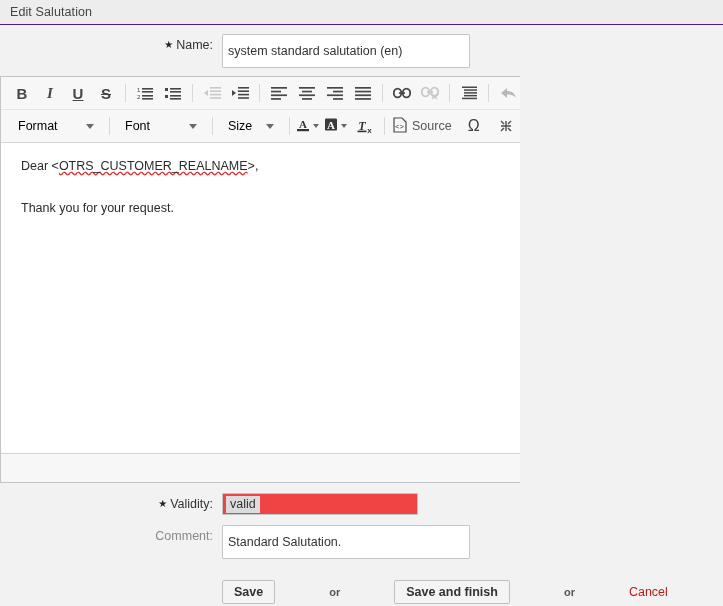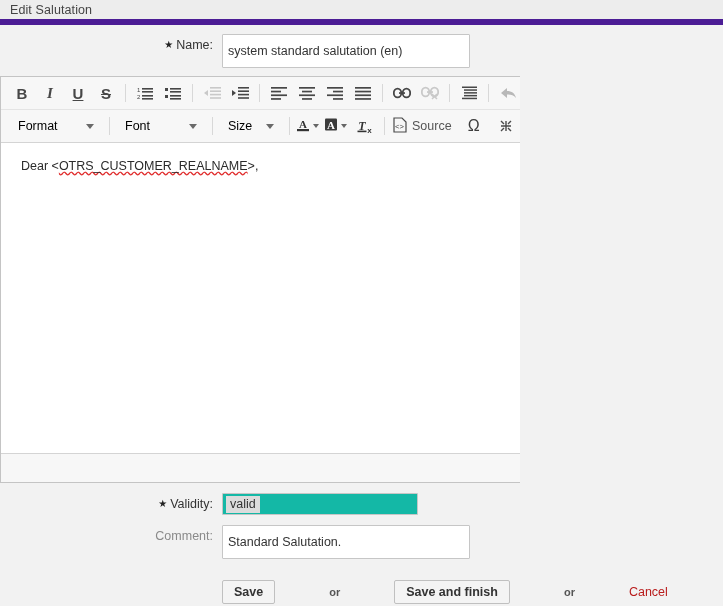--- a/index.html
+++ b/index.html
@@ -13,21 +13,21 @@
     font-family: "Liberation Sans", sans-serif;
     font-size: 12px;
     color: #333333;
     overflow: hidden;
   }
 
   
   .widget-header {
     height: 25px;
     background: #ededed;
-    border-bottom: 6px solid #4c1d95;
+    border-bottom: 1px solid #4c1d95;
     display: flex;
     align-items: center;
     padding-left: 10px;
     box-sizing: border-box;
   }
   .widget-header .title {
     font-size: 12.5px;
     color: #444444;
     letter-spacing: .1px;
   }
@@ -79,21 +79,21 @@
     border-radius: 1px;
     outline: none;
   }
 
   
   .listbox {
     width: 196px;
     height: 22px;
     box-sizing: border-box;
     border: 1px solid #c6c6c6;
-    background: #14b8a6;
+    background: #ef4444;
     border-radius: 1px;
     display: flex;
     align-items: center;
     padding: 0 3px;
   }
   .listbox .option-selected {
     background: #dcdcdc;
     color: #333333;
     font-size: 12.5px;
     padding: 1px 4px 2px 4px;
@@ -476,20 +476,21 @@
                 <path d="M2 7 L12 7 M7 2 L7 12" stroke="#4a4a4a" stroke-width="1.4"></path>
                 <path d="M2 2 L5 5 M12 2 L9 5 M2 12 L5 9 M12 12 L9 9" stroke="#4a4a4a" stroke-width="1.4"></path>
               </svg>
             </div>
           </div>
 
         </div>
 
         <div class="editor-content">
           <p><span>Dear &lt;</span><span class="spellerr">OTRS_CUSTOMER_REALNAME</span><span>&gt;,</span></p>
+          <p>Thank you for your request.</p>
         </div>
 
         <div class="editor-footer"></div>
       </div>
     </div>
   </div>
 
   <div class="field-row" style="margin-top:10px;">
     <div class="field-label required">
       <span class="star">★</span><span>Validity:</span>

